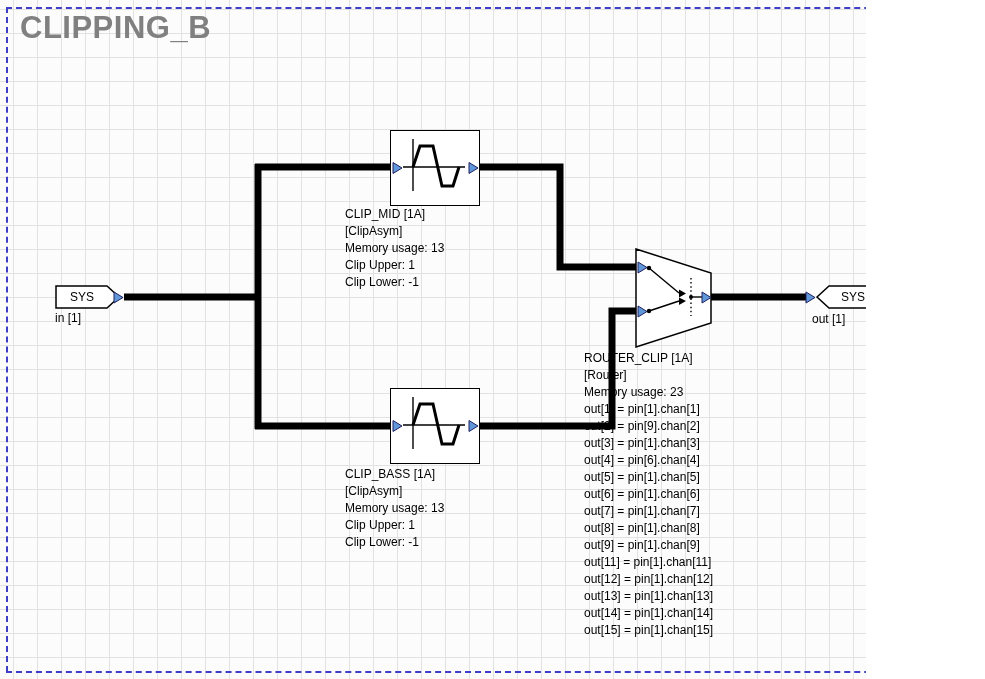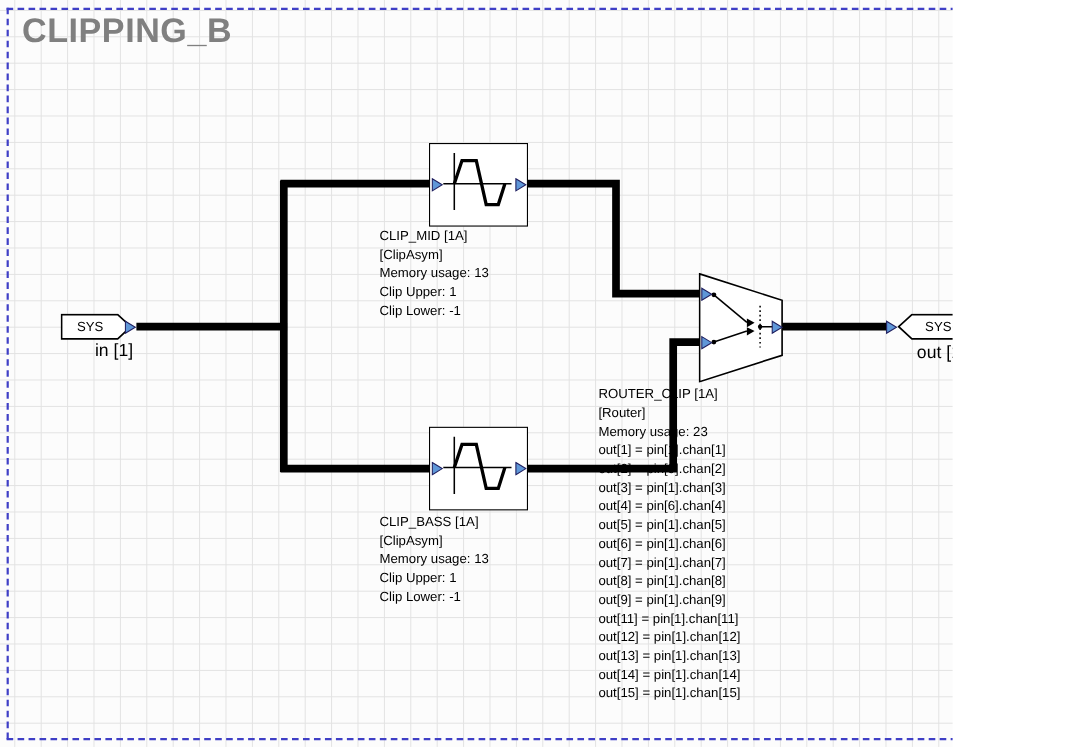--- a/index.html
+++ b/index.html
@@ -54,28 +54,28 @@
   #router .pin.r-in2 { left:2px;  top:57px; }
   #router .pin.r-out { left:66px; top:43px; }
 
   .tag { position:absolute; }
   #in-tag  { left:55px;  top:285px; width:74px; height:24px; }
   #out-tag { left:803px; top:285px; width:78px; height:24px; }
   .tag-label { position:absolute; top:5px; font-size:12px; line-height:14px; text-align:center; }
   #in-tag  .tag-label { left:0;    width:54px; }
   #out-tag .tag-label { left:24px; width:52px; }
 
-  .tag-caption { position:absolute; font-size:16px; text-align:right; }
+  .tag-caption { position:absolute; font-size:12px; text-align:left; }
   #in-cap  { left:55px;  top:311px; width:66px; }
   #out-cap { left:812px; top:312px; width:66px; }
 
   .block-caption { position:absolute; font-size:12px; line-height:17px; white-space:nowrap; }
   #clip-mid-cap  { left:345px; top:206px; width:180px; }
   #clip-bass-cap { left:345px; top:466px; width:180px; }
-  #router-cap    { left:544px; top:350px; width:200px; }
+  #router-cap    { left:584px; top:350px; width:200px; }
 
   .shape-stroke { fill:#fff; stroke:var(--block-stroke,#000); stroke-width:1.5; }
   .thin-line { stroke:#000; stroke-width:1.4; }
   .wave { stroke:#000; stroke-width:3; fill:none; }
   .dotline { stroke:#000; stroke-width:1.4; stroke-dasharray:1.5 2.6; }
 </style>
 </head>
 <body>
 
 <div class="canvas">

